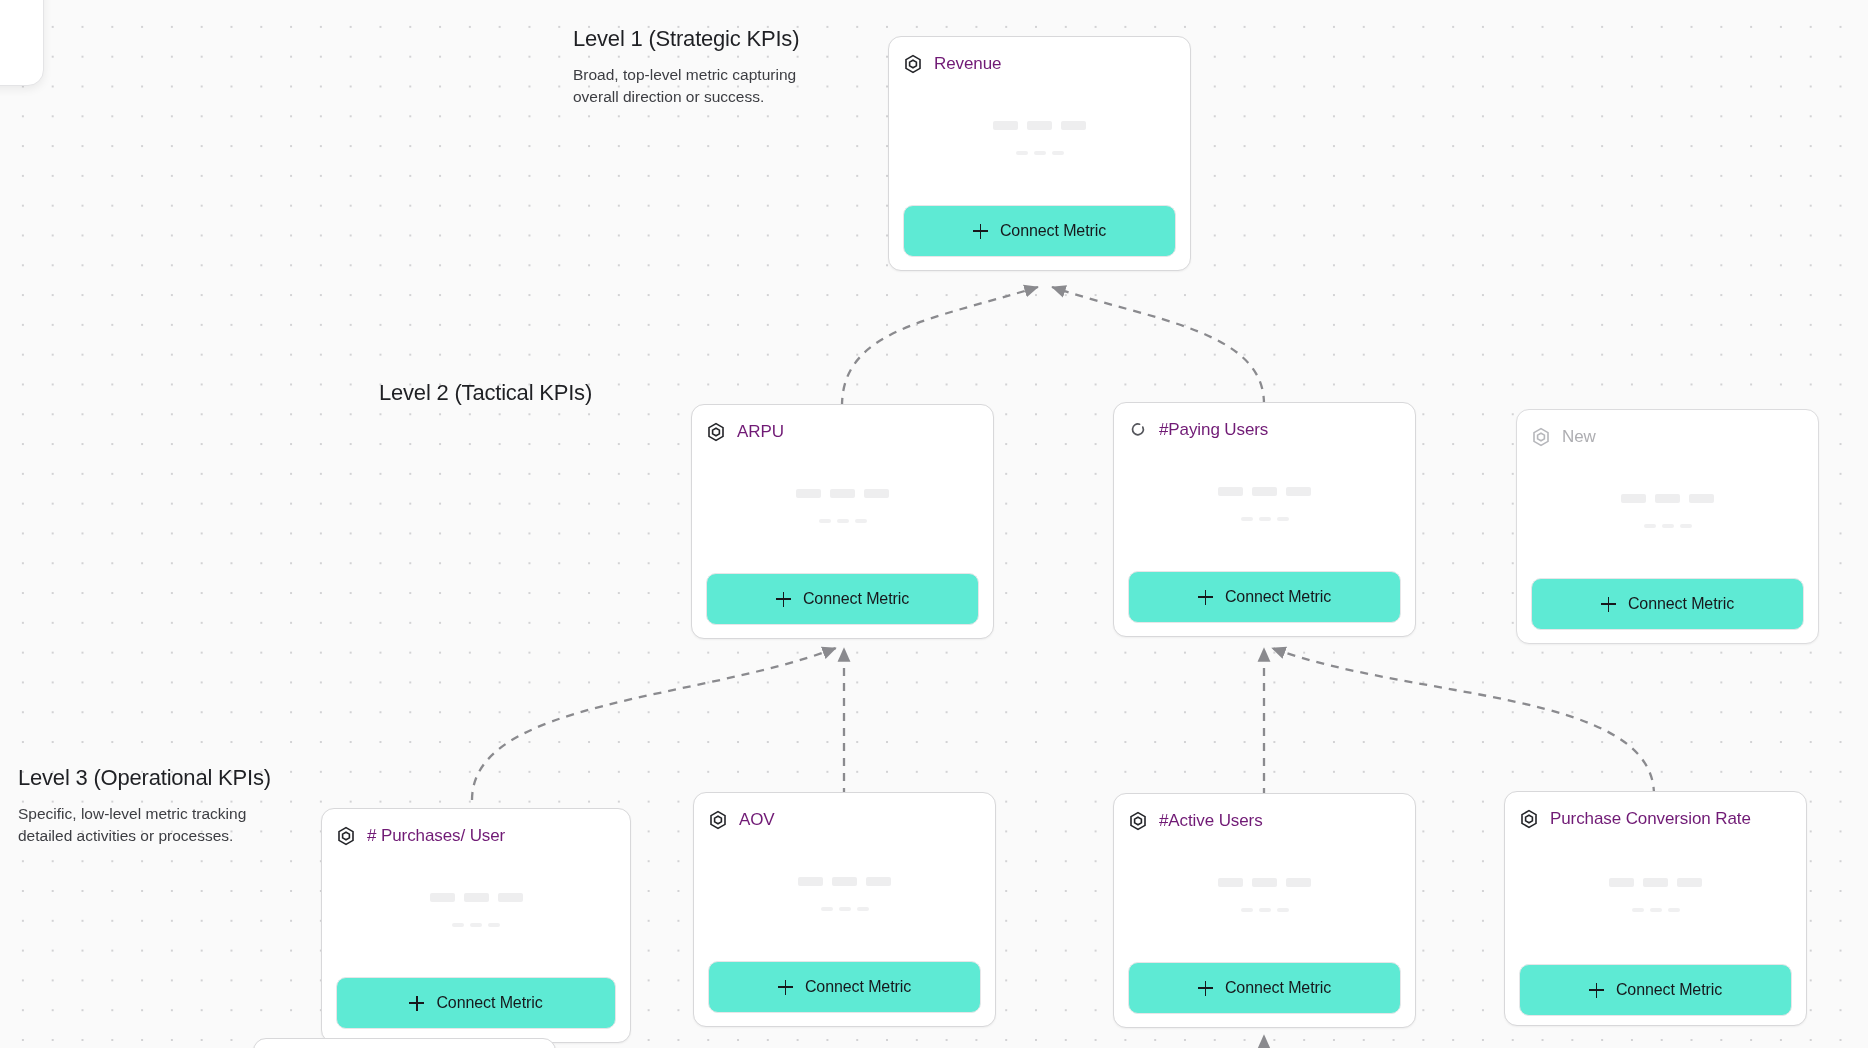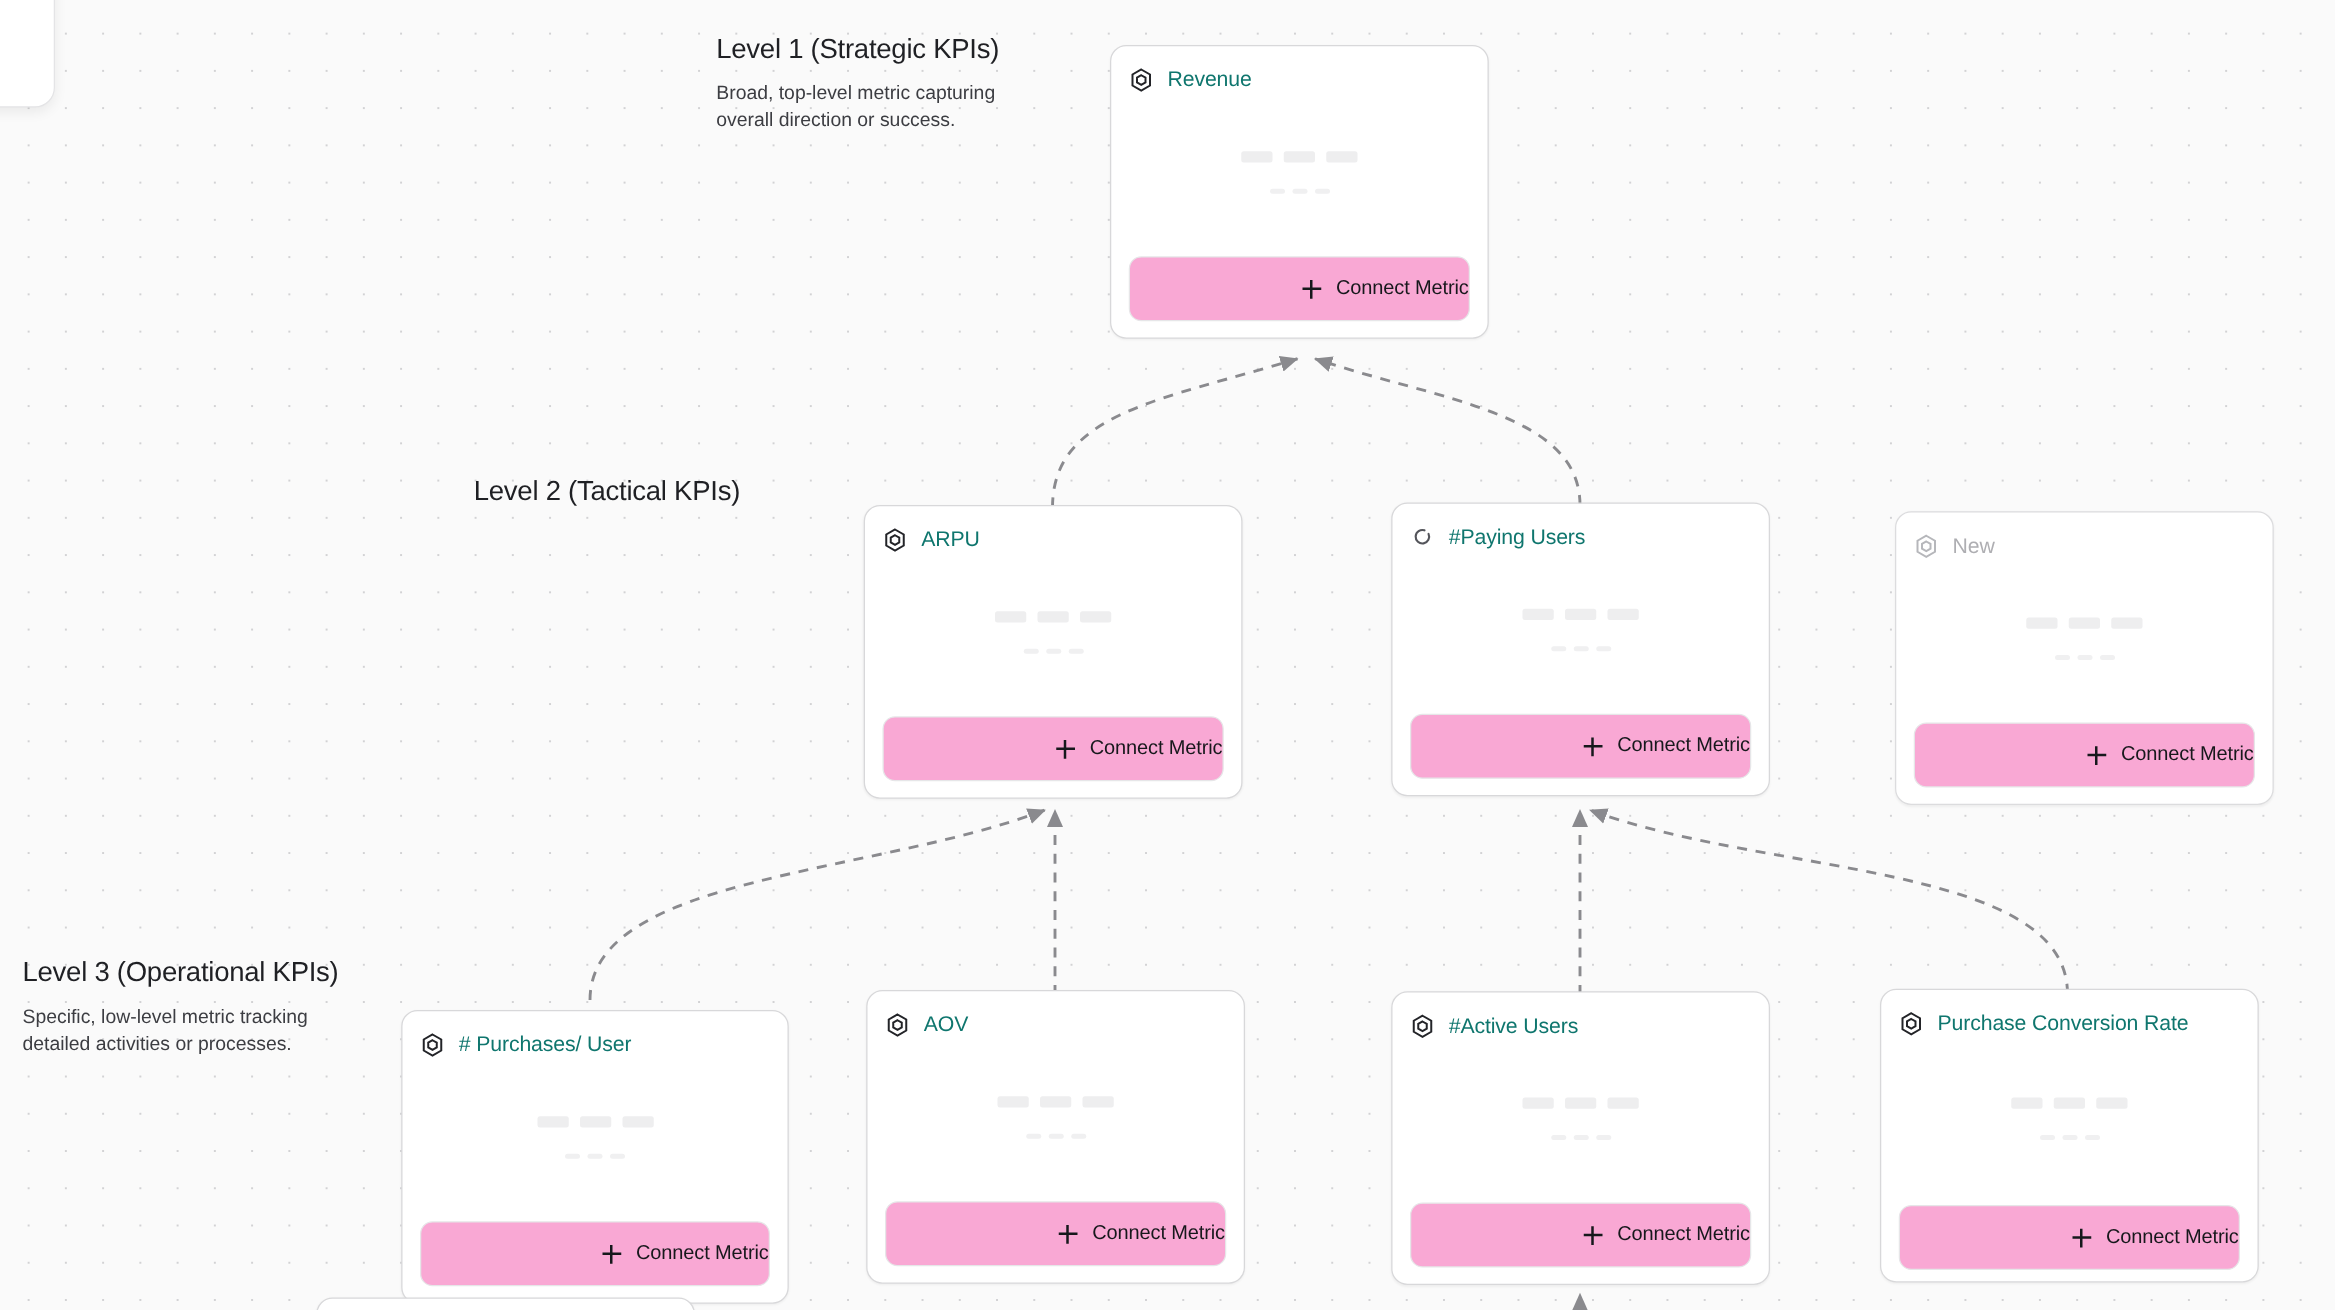--- a/index.html
+++ b/index.html
@@ -55,21 +55,21 @@
     height: 26px;
     flex: 0 0 auto;
   }
   .hex-icon { width: 20px; height: 20px; display: block; flex: 0 0 auto; }
   .hex-icon path, .hex-icon circle { fill: none; stroke: #232428; stroke-width: 1.6; }
   .ghost .hex-icon path, .ghost .hex-icon circle { stroke: #b6b7bb; }
   .spin-icon { width: 20px; height: 20px; display: block; flex: 0 0 auto; }
   .spin-icon path { fill: none; stroke: #54555b; stroke-width: 1.7; stroke-linecap: round; }
   .card-title {
     font-size: 17px;
-    color: #0f766e;
+    color: #701a75;
     font-weight: normal;
     letter-spacing: -0.1px;
     white-space: nowrap;
     overflow: hidden;
   }
   .ghost .card-title { color: #aeaeb2; }
 
   .card-body {
     flex: 1 1 auto;
     display: flex;
@@ -85,24 +85,24 @@
   .sk.w2 { width: 25px; }
   .sk.w3 { width: 25px; }
   .skeleton-row.small .sk { height: 4px; width: 12px; background: #f0f0f1; }
   .skeleton-row.small { gap: 6px; }
 
   .connect-btn {
     flex: 0 0 auto;
     height: 52px;
     border: 1px solid #e6e6e8;
     border-radius: 10px;
-    background: #f9a8d4;
+    background: #5eead4;
     display: flex;
     align-items: center;
-    justify-content: flex-end;
+    justify-content: center;
     gap: 12px;
     cursor: pointer;
     font-size: 16px;
     color: #17181c;
     letter-spacing: -0.1px;
   }
   .plus {
     position: relative;
     width: 15px; height: 15px;
     flex: 0 0 auto;

